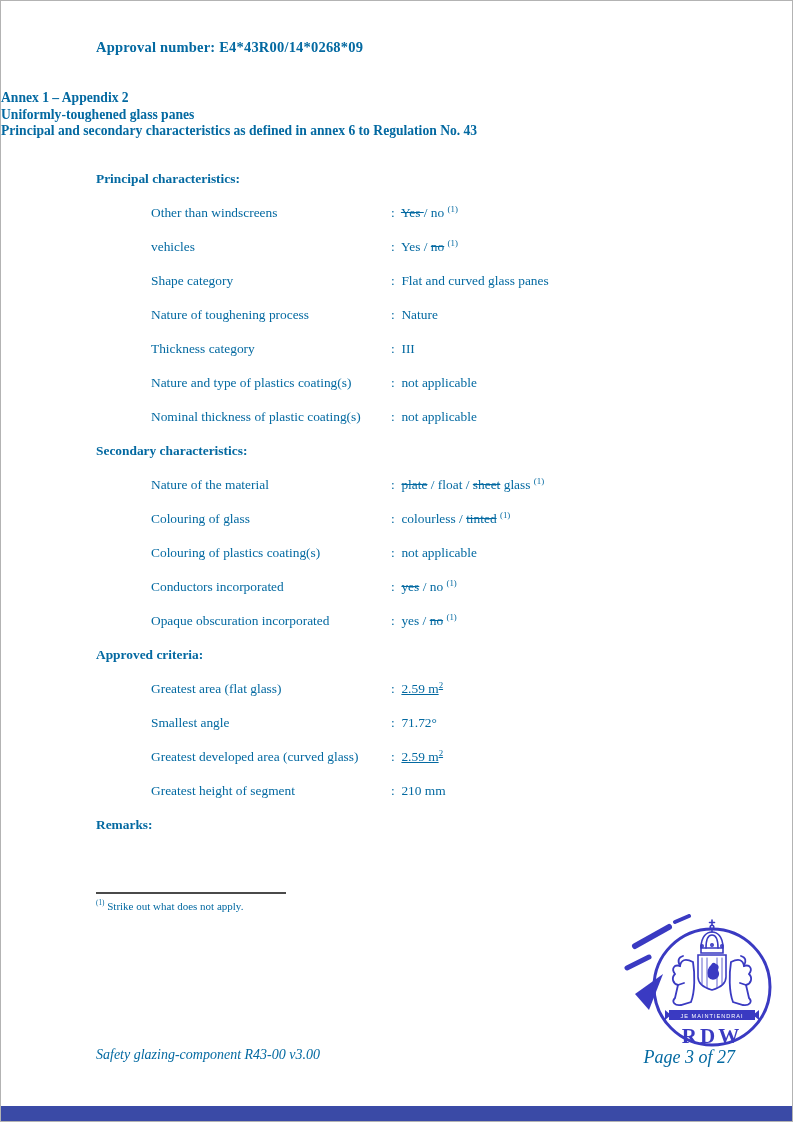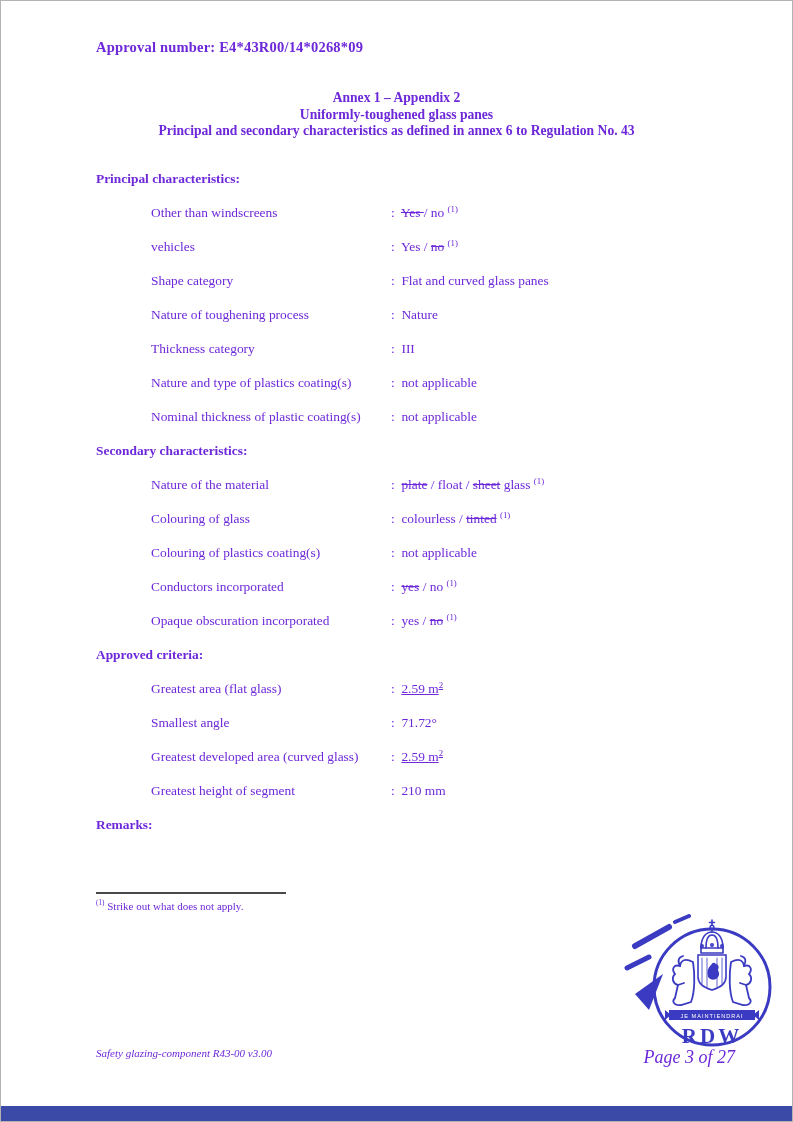--- a/index.html
+++ b/index.html
@@ -1,36 +1,36 @@
 <!DOCTYPE html>
 <html><head>
 <meta charset="utf-8">
 <style>
   html,body{margin:0;padding:0;background:#ffffff;}
   .page{
     position:relative;width:793px;height:1122px;box-sizing:border-box;
     background:#ffffff;border:1px solid #b3b3b3;overflow:hidden;
-    font-family:"Liberation Serif","DejaVu Serif",serif;color:#6d28d9;
+    font-family:"Liberation Serif","DejaVu Serif",serif;color:#0369a1;
   }
   .approval{position:absolute;left:95px;top:38px;font-weight:bold;font-size:14.5px;letter-spacing:.2px;}
-  .titleblock{position:absolute;left:0;right:0;top:89px;text-align:center;font-weight:bold;font-size:13.6px;line-height:16.5px;}
+  .titleblock{position:absolute;left:0;right:0;top:89px;text-align:left;font-weight:bold;font-size:13.6px;line-height:16.5px;}
   .content{position:absolute;left:95px;top:169px;width:620px;font-size:13.4px;line-height:17px;}
   .section-heading{font-weight:bold;margin-bottom:17px;}
   .rows{margin-left:55px;}
   .row{display:flex;margin-bottom:17px;}
   .row-label{width:240px;flex:0 0 240px;}
   .row-value{white-space:nowrap;}
   .strike{text-decoration:line-through;}
   .sup{font-size:0.66em;vertical-align:super;line-height:0;}
   .u{text-decoration:underline;}
   .u.sup{text-decoration:underline;}
   .remarks{font-weight:bold;}
   .footnote-sep{position:absolute;left:95px;top:891px;width:190px;height:2px;background:#4a4a4a;}
   .footnote{position:absolute;left:95px;top:899px;font-size:11px;}
-  .footer-left{position:absolute;left:95px;top:1046px;font-size:11px;font-style:italic;}
+  .footer-left{position:absolute;left:95px;top:1046px;font-size:14px;font-style:italic;}
   .footer-right{position:absolute;right:57px;top:1046px;font-size:18px;font-style:italic;}
   .stamp{position:absolute;left:622px;top:913px;width:168px;height:146px;}
   .bottom-bar{position:absolute;left:0;right:0;bottom:0;height:15px;}
 </style>
 </head>
 <body>
 
 <div class="page">
 
   <div class="approval">Approval number: E4*43R00/14*0268*09</div>

